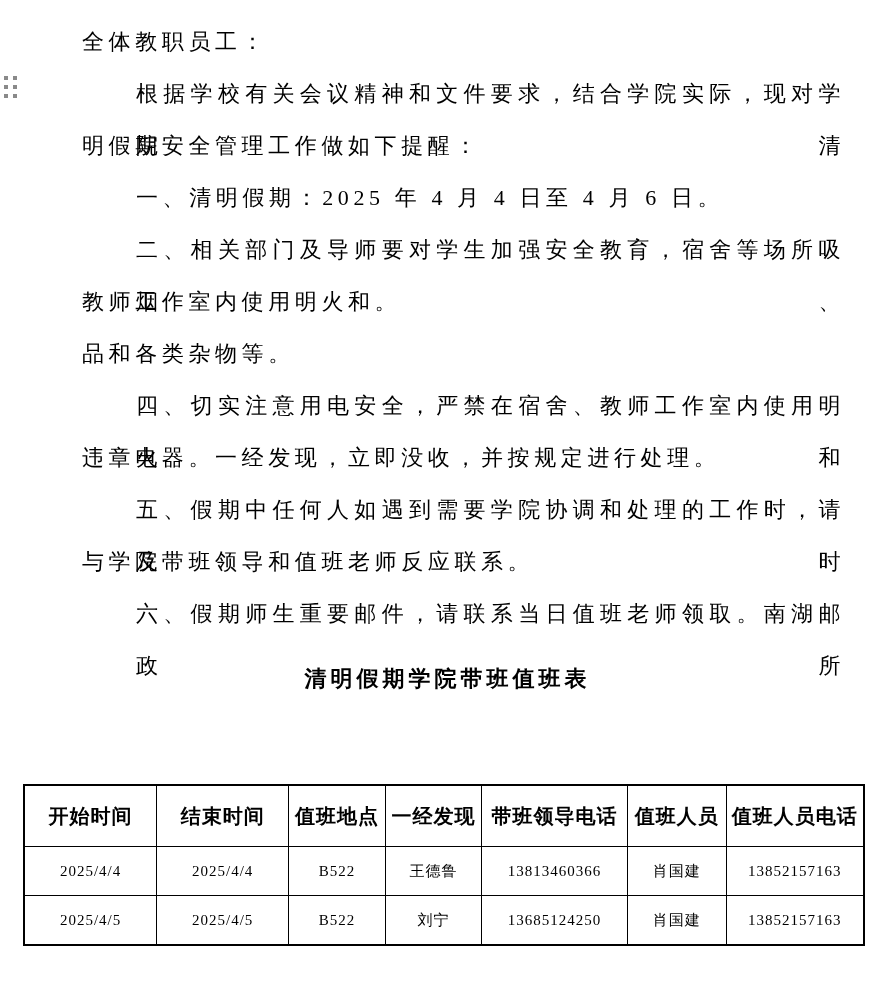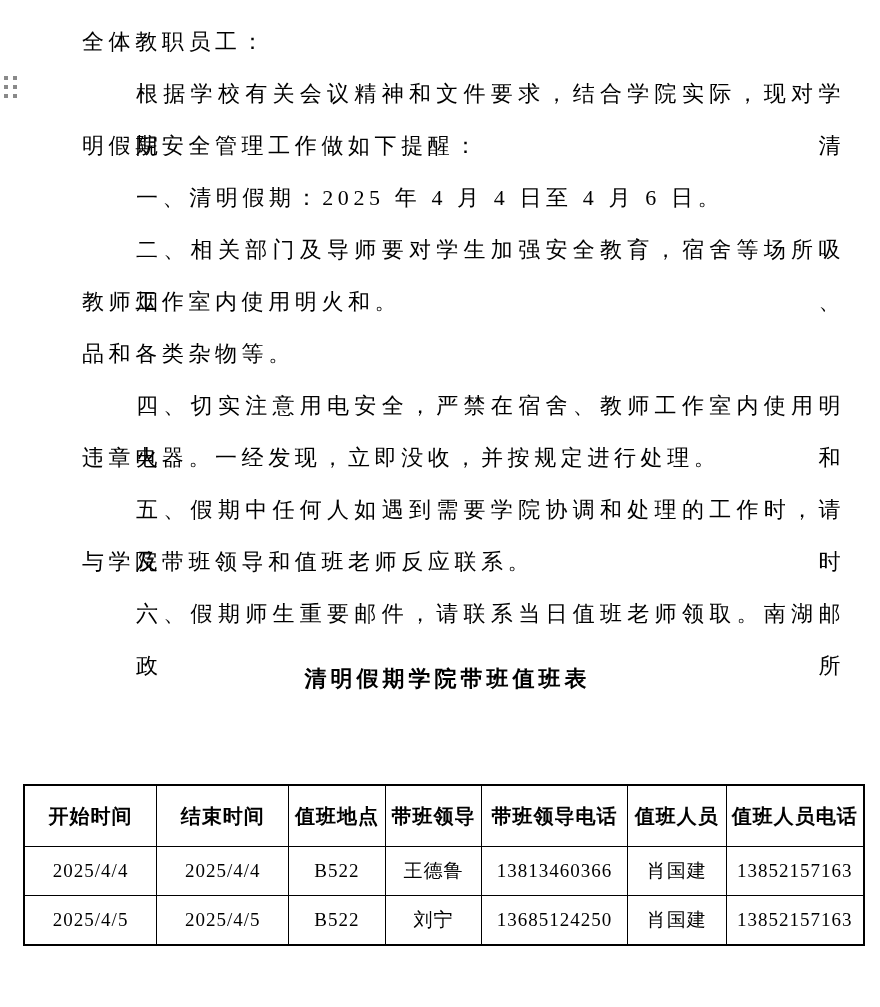--- a/index.html
+++ b/index.html
@@ -87,21 +87,21 @@
     overflow: hidden;
   }
   table.roster th {
     height: 60px;
     font-size: 20px;
     font-weight: bold;
     letter-spacing: 1px;
   }
   table.roster td {
     height: 48px;
-    font-size: 19px;
+    font-size: 15px;
     letter-spacing: 1px;
   }
 </style>
 </head>
 <body>
 
 <div class="drag-handle">
   <div class="dot"></div>
   <div class="dot"></div>
   <div class="dot"></div>
@@ -135,21 +135,21 @@
       <col style="width:11.5%">
       <col style="width:17.3%">
       <col style="width:11.8%">
       <col style="width:16.4%">
     </colgroup>
     <thead>
       <tr>
         <th>开始时间</th>
         <th>结束时间</th>
         <th>值班地点</th>
-        <th>带班领导</th>
+        <th>一经发现</th>
         <th>带班领导电话</th>
         <th>值班人员</th>
         <th>值班人员电话</th>
       </tr>
     </thead>
     <tbody>
       <tr>
         <td>2025/4/4</td>
         <td>2025/4/4</td>
         <td>B522</td>

